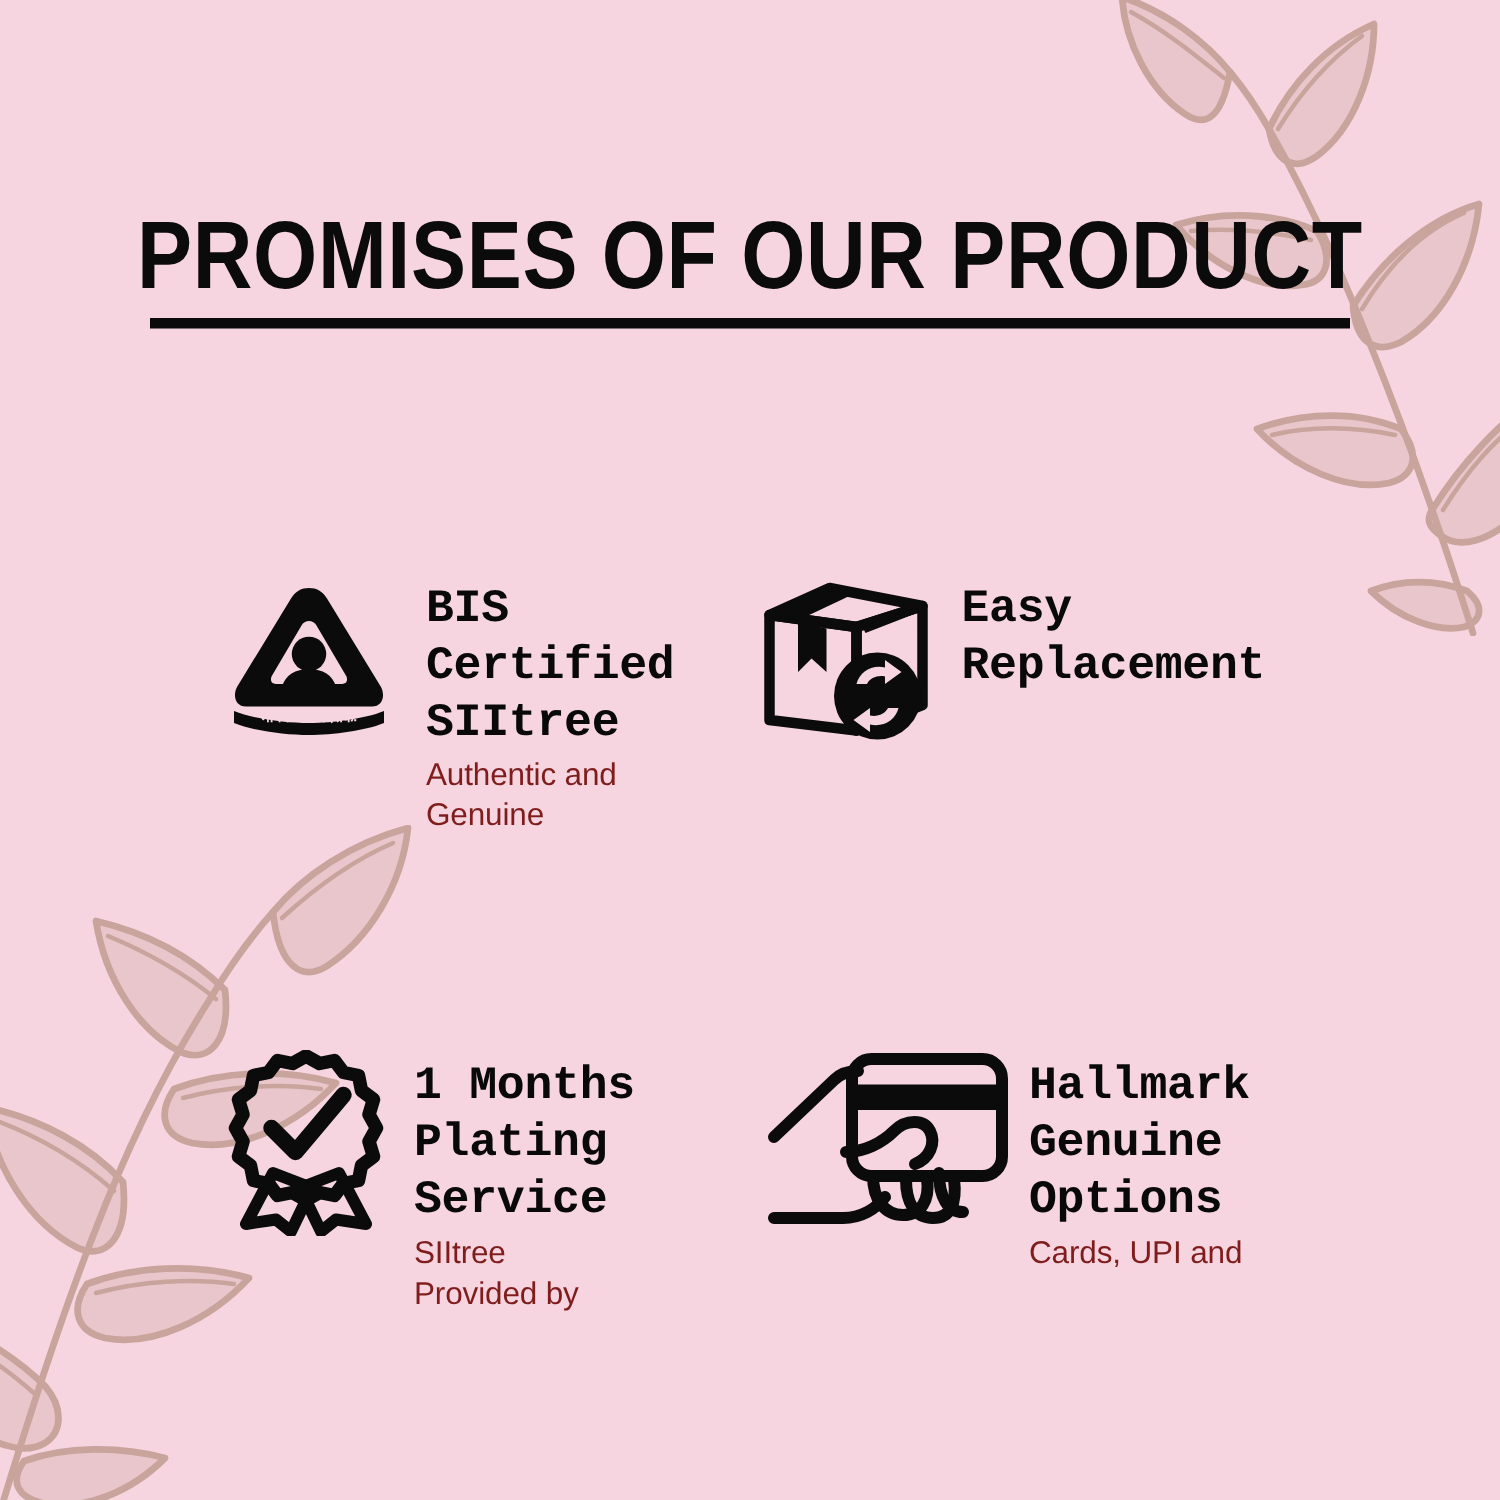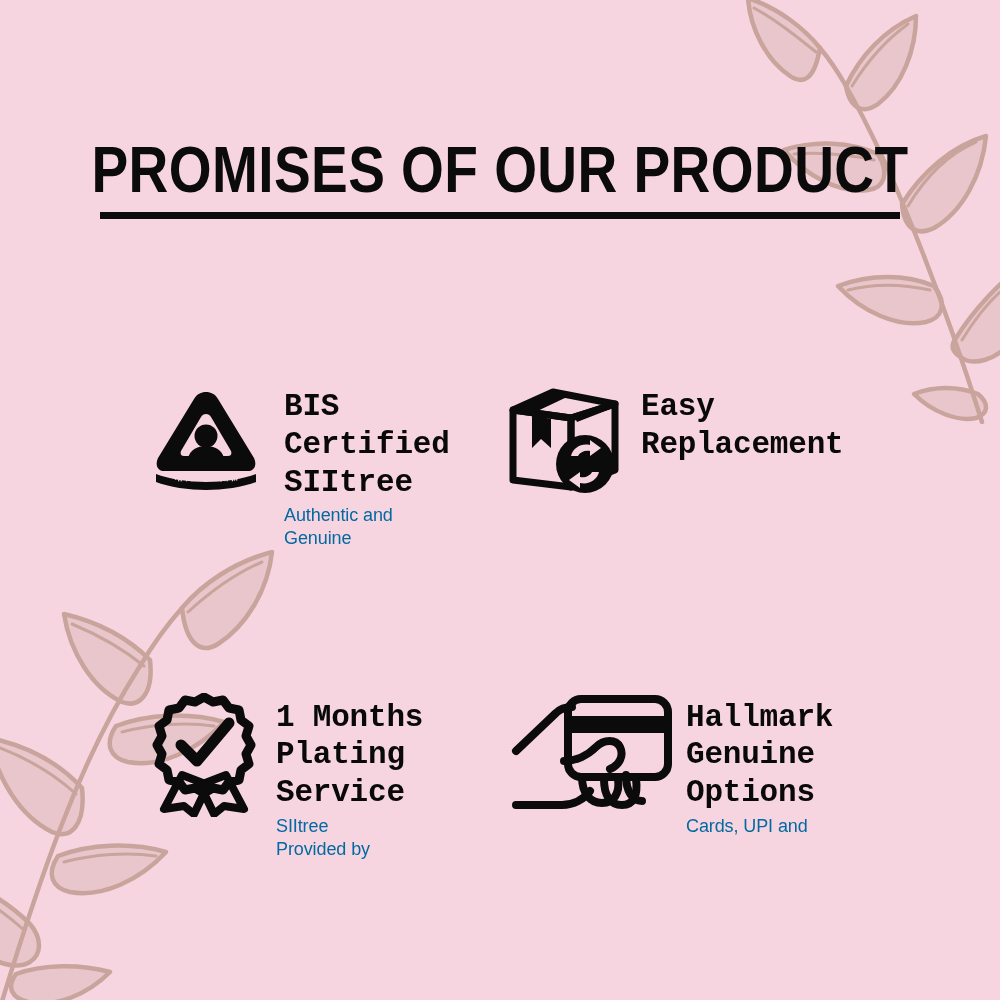--- a/index.html
+++ b/index.html
@@ -108,23 +108,23 @@
     font-weight: 700;
     font-size: 31px;
     line-height: 1.22;
     color: #090909;
     letter-spacing: -0.2px;
   }
   .feature-sub {
     margin: 3px 0 0 0;
     font-family: "Liberation Sans", sans-serif;
     font-weight: 400;
-    font-size: 18px;
+    font-size: 21px;
     line-height: 1.28;
-    color: #0369a1;
+    color: #7f1d1d;
     letter-spacing: -0.1px;
   }
   .feature-sub span { display: block; }
   .feature-title span { display: block; }
 </style>
 </head>
 <body>
 
 <div id="poster">
 

